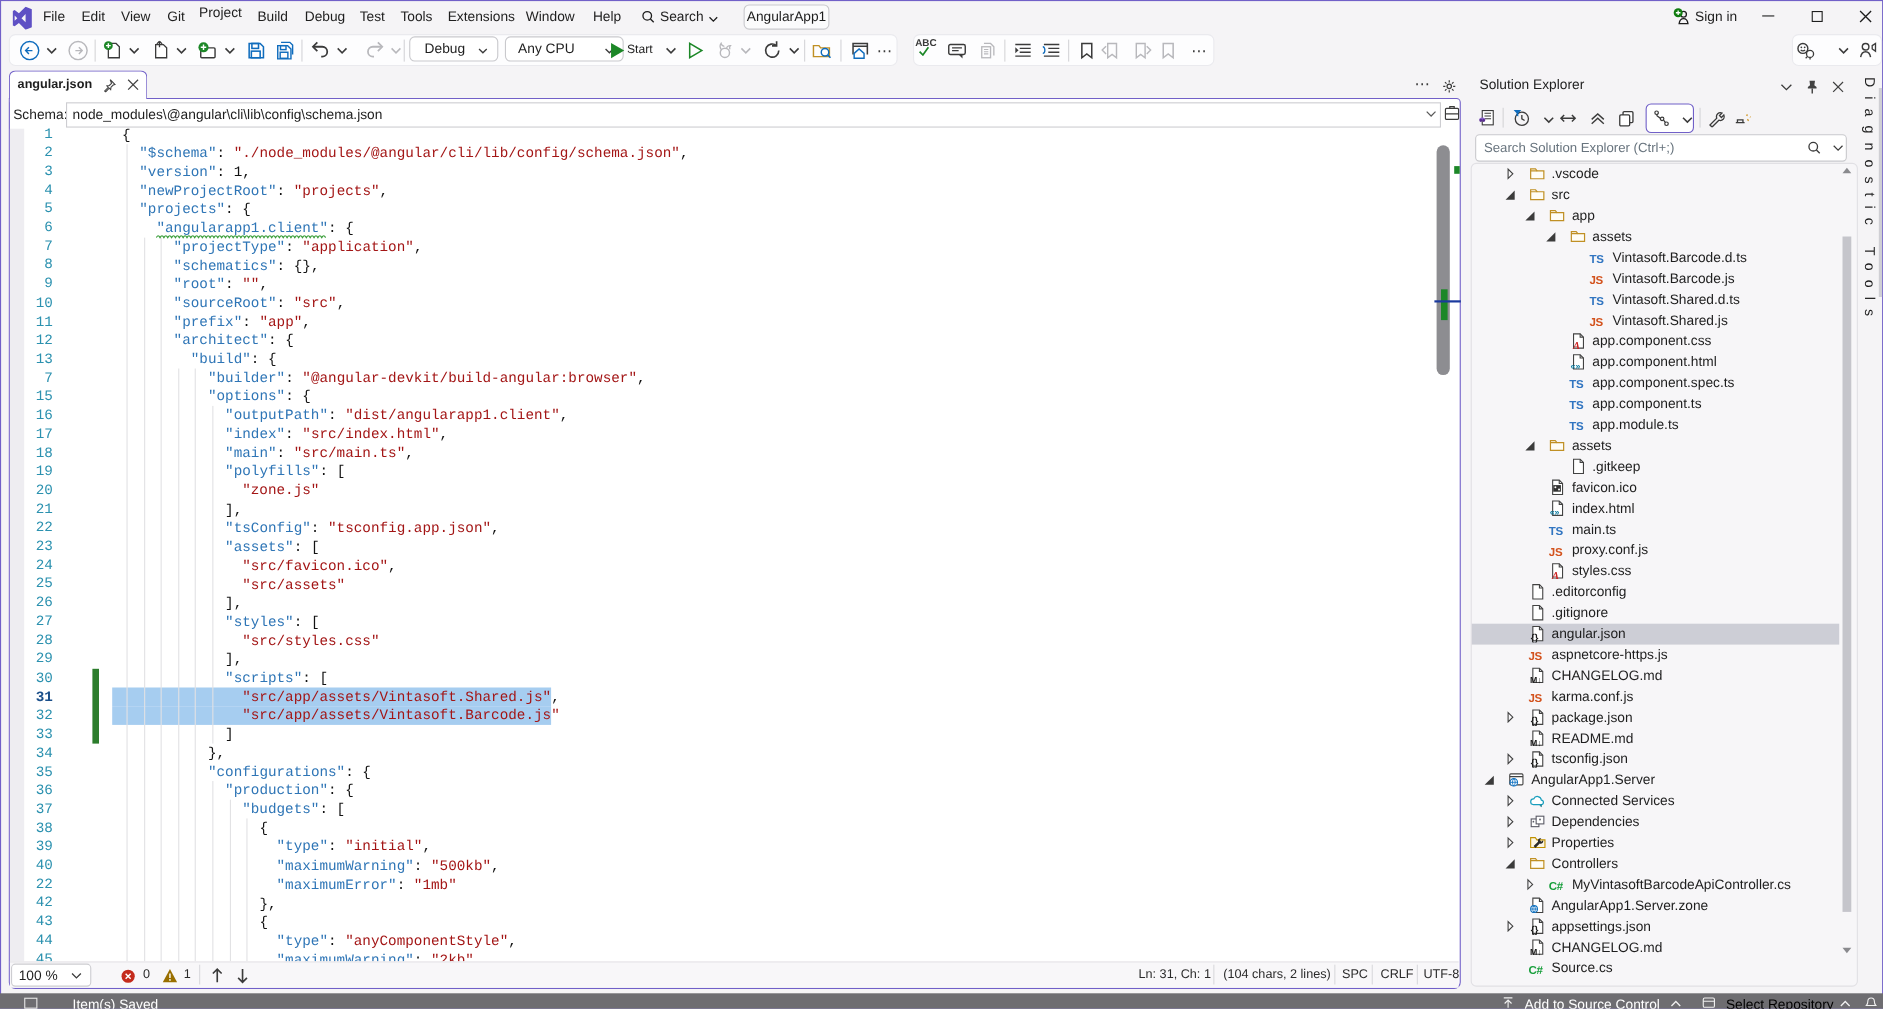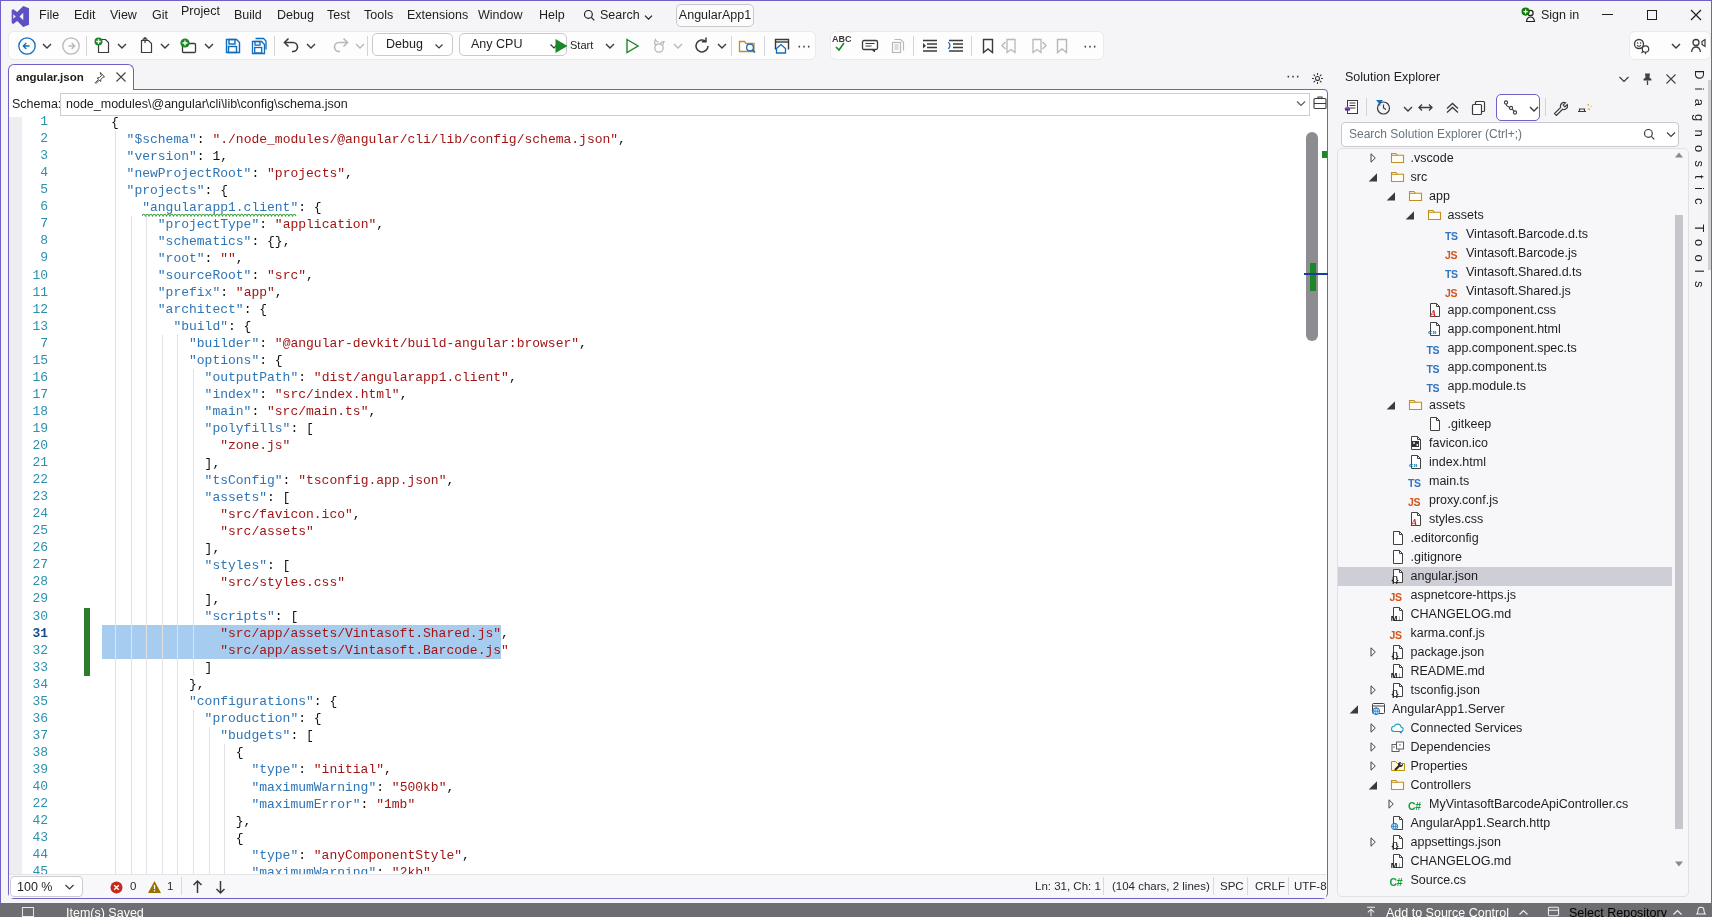--- a/index.html
+++ b/index.html
@@ -641,21 +641,21 @@
     <path d="M4 1.8v8.4L8.3 6z" fill="none" stroke="#424242"></path>
   </svg>
 <div style="position:absolute;left:1408.0px;top:796px;width:16px;height:16px"><span class="fico" style="color:#179e3b">C#</span></div>
 <div class="trlbl" style="left:1429.0px;top:797px">MyVintasoftBarcodeApiController.cs</div>
 <div style="position:absolute;left:1389.5px;top:815px;width:16px;height:16px"><svg width="16" height="16" viewBox="0 0 16 16">
       <path d="M3.5 1.5h6l3 3v10h-9z" fill="#fff" stroke="#424242"></path>
       <path d="M9.5 1.5v3h3" fill="none" stroke="#424242"></path>
       <circle cx="4.6" cy="11.4" r="3.1" fill="#fff" stroke="#1273c2"></circle>
       <path d="M1.5 11.4h6.2M4.6 8.3c-1.6 1.8-1.6 4.4 0 6.2M4.6 8.3c1.6 1.8 1.6 4.4 0 6.2" stroke="#1273c2" fill="none" stroke-width="0.8"></path>
     </svg></div>
-<div class="trlbl" style="left:1410.5px;top:816px">AngularApp1.Search.http</div>
+<div class="trlbl" style="left:1410.5px;top:816px">AngularApp1.Server.zone</div>
 <svg style="position:absolute;left:1366.5px;top:836px" width="12" height="12" viewBox="0 0 12 12">
     <path d="M4 1.8v8.4L8.3 6z" fill="none" stroke="#424242"></path>
   </svg>
 <div style="position:absolute;left:1389.5px;top:834px;width:16px;height:16px"><svg width="16" height="16" viewBox="0 0 16 16">
       <path d="M3.5 1.5h6l3 3v10h-9z" fill="#fff" stroke="#424242"></path>
       <path d="M9.5 1.5v3h3" fill="none" stroke="#424242"></path>
       <text x="1.6" y="14.6" font-size="9" font-weight="bold" fill="#1e1e1e" font-family="Liberation Sans">{}</text>
     </svg></div>
 <div class="trlbl" style="left:1410.5px;top:835px">appsettings.json</div>
 <div style="position:absolute;left:1389.5px;top:853px;width:16px;height:16px"><svg width="16" height="16" viewBox="0 0 16 16">

